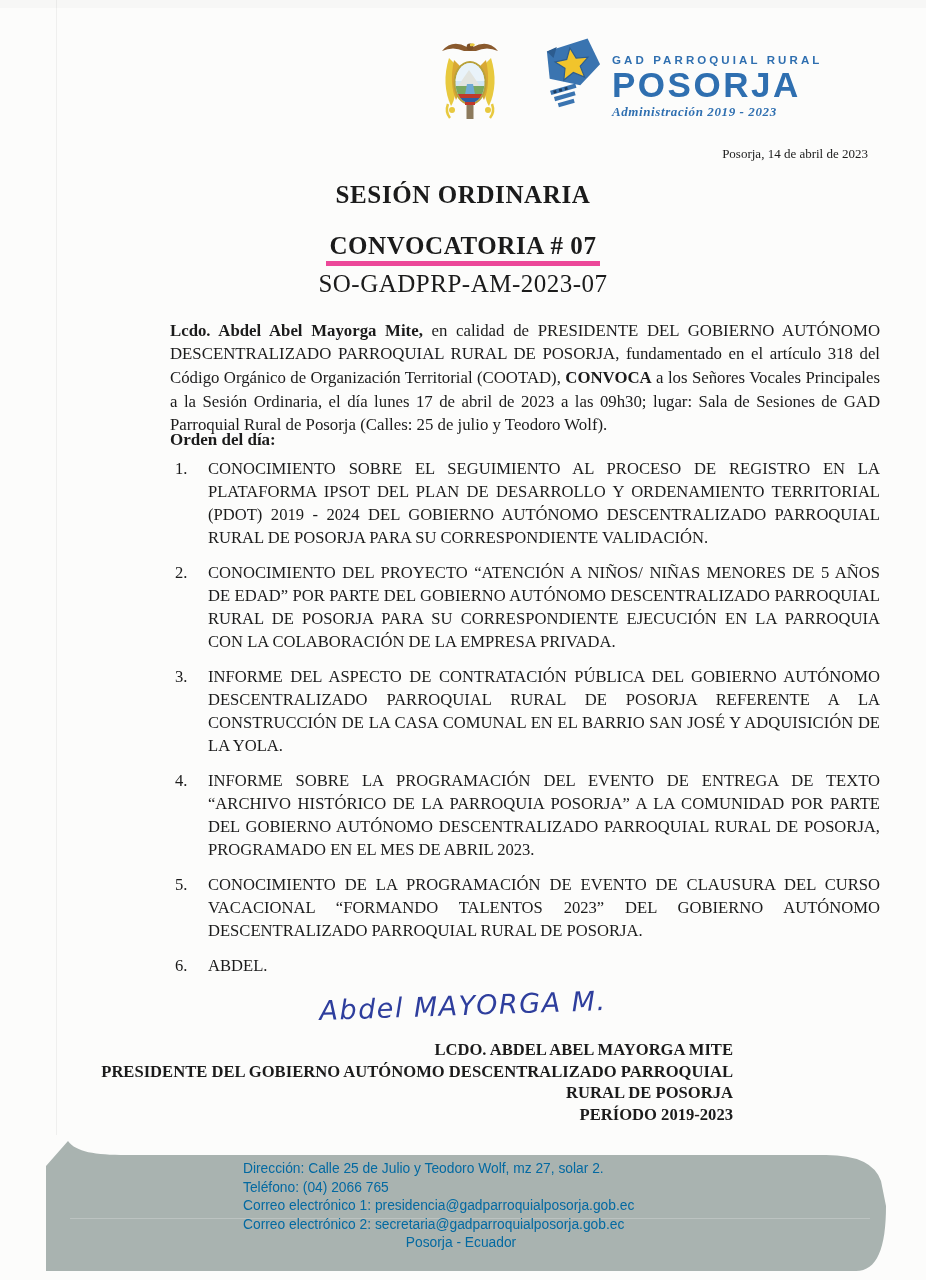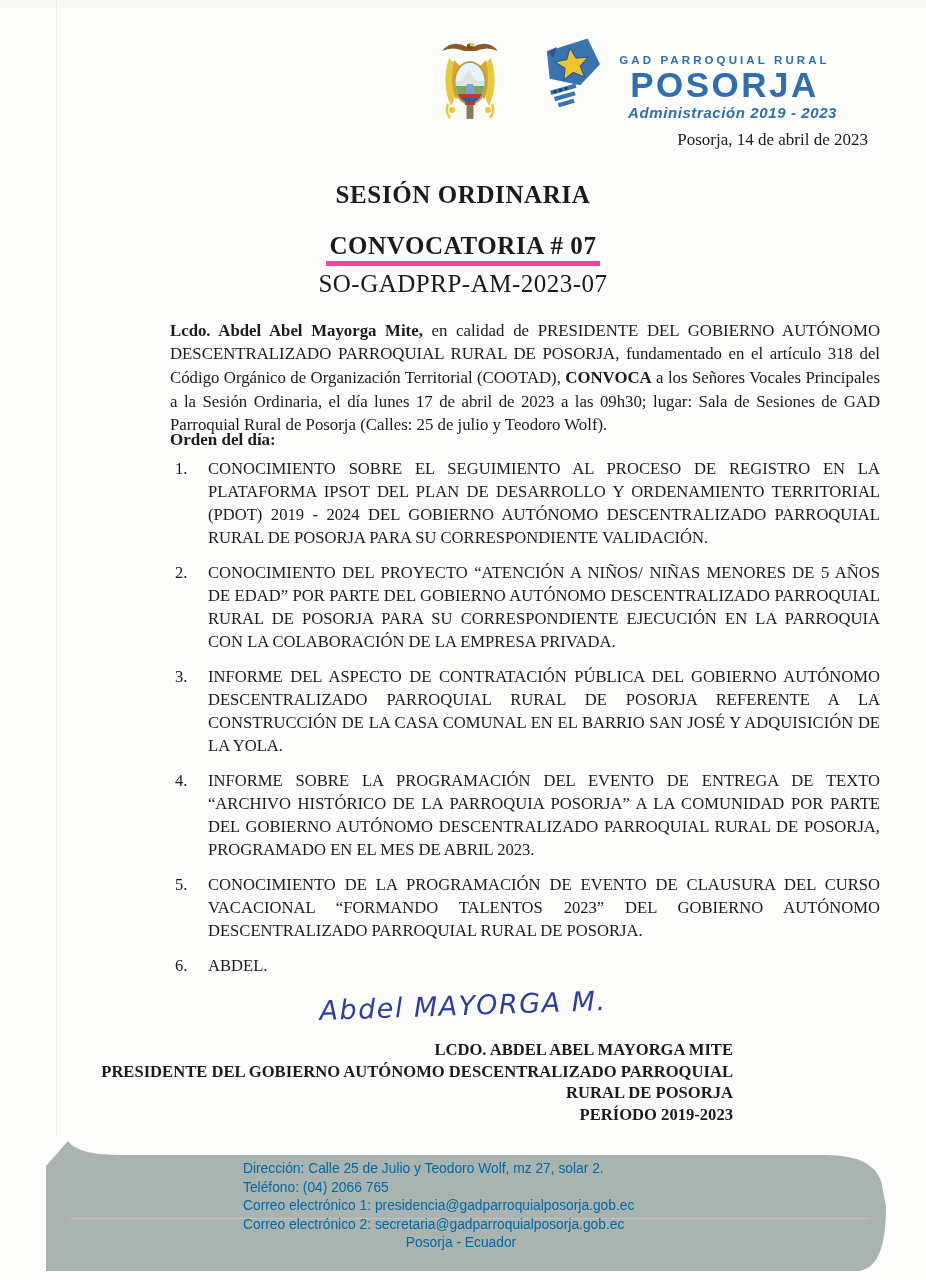--- a/index.html
+++ b/index.html
@@ -6,31 +6,31 @@
   .page {
     position:relative; width:926px; height:1280px; overflow:hidden;
     background:#fcfcfb; color:#1b1b1b;
     font-family:"Liberation Serif", serif;
   }
   
   .scan-edge { position:absolute; left:56px; top:0; width:1px; height:1135px; background:rgba(0,0,0,0.05); }
   .scan-top { position:absolute; left:0; top:0; width:100%; height:8px; background:rgba(0,0,0,0.02); }
 
   
-  .header { position:absolute; top:38px; left:438px; display:flex; align-items:flex-start;text-align:center; }
+  .header { position:absolute; top:38px; left:438px; display:flex; align-items:flex-start; }
   .coat { width:64px; height:90px; }
   .brand { display:flex; margin-left:40px; }
   .brand-shield { width:64px; height:72px; }
   .brand-text { margin-left:6px; padding-top:16px; font-family:"Liberation Sans", sans-serif; color:#2f6fb0; }
   .brand-top { font-size:11.5px; font-weight:bold; letter-spacing:3.1px; white-space:nowrap; }
   .brand-name { font-size:35px; font-weight:bold; letter-spacing:2.5px; line-height:1.02; margin-top:1px; }
-  .brand-admin { font-family:Liberation Sans, sans-serif; font-style:italic; font-weight:bold; font-size:15px; letter-spacing:0.6px; margin-top:1px;margin-left:16px; }
+  .brand-admin { font-family:Liberation Serif, serif; font-style:italic; font-weight:bold; font-size:13px; letter-spacing:0.6px; margin-top:1px; }
 
   
-  .date-line { position:absolute; top:130px; right:58px; font-size:17px; }
+  .date-line { position:absolute; top:146px; right:58px; font-size:13px; }
   .title-block { position:absolute; top:181px; left:0; width:926px; text-align:center; }
   .title-1 { font-size:25px; font-weight:bold; letter-spacing:0.6px;font-family:Liberation Serif, serif; }
   .title-2 { display:inline-block; font-size:25px; font-weight:bold; letter-spacing:0.6px;
              border-bottom:5px solid #ec4899; padding:0 3px 1px; margin-top:5px; }
   .title-3 { font-size:25px; letter-spacing:0.5px; margin-top:4px; }
 
   
   .intro { position:absolute; top:302px; left:170px; width:710px;
            font-size:16.8px; line-height:23.6px; text-align:justify; }
   .agenda-head { position:absolute; top:430px; left:170px; font-size:17px; font-weight:bold; }

